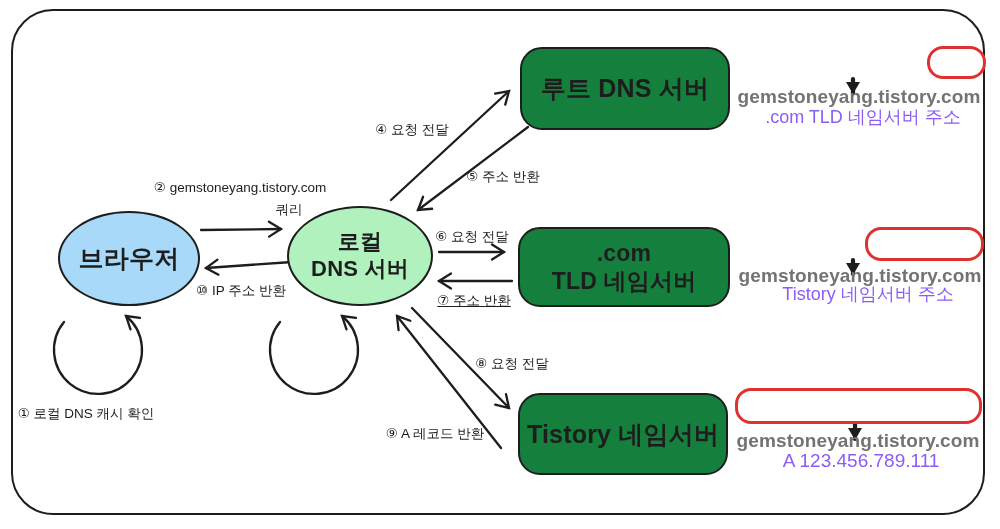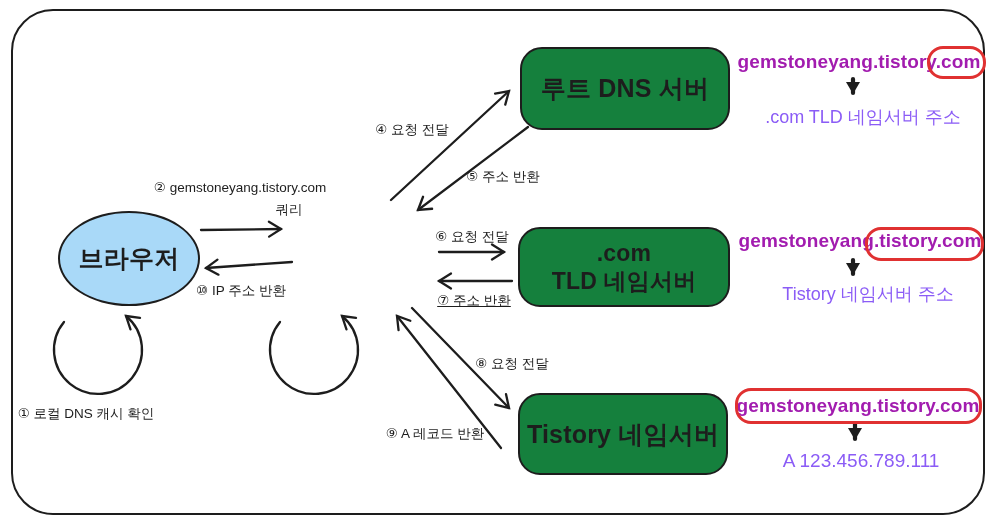--- a/index.html
+++ b/index.html
@@ -20,21 +20,21 @@
   .rbox{border-radius:22px;}
   .fill-blue{background:#a9d9f8;}
   .fill-green{background:#b1f1bd;}
   .fill-yellow{background:#15803d;}
   .lbl{
     position:absolute;transform:translate(-50%,-50%);white-space:nowrap;
     font-size:13.5px;font-weight:500;color:#1d1d1d;
   }
   .ann-domain{
     position:absolute;transform:translate(-50%,-50%);white-space:nowrap;
-    font-size:19px;font-weight:600;color:#a21caf;letter-spacing:0.1px;
+    font-size:19px;font-weight:600;color:#737373;letter-spacing:0.1px;margin-top:35px;
   }
   .ann-result{
     position:absolute;transform:translate(-50%,-50%);white-space:nowrap;
     font-size:18px;font-weight:500;color:#8b5cf6;
   }
   .red-ring{
     position:absolute;border:3px solid #e03131;border-radius:16px;box-sizing:border-box;
     background:transparent;
   }
   svg.layer{position:absolute;left:0;top:0;}
@@ -86,20 +86,24 @@
       <line x1="853" y1="79" x2="853" y2="93" marker-end="url(#solidhead)"></line>
       <line x1="853" y1="260" x2="853" y2="274" marker-end="url(#solidhead)"></line>
       <line x1="855" y1="424" x2="855" y2="439" marker-end="url(#solidhead)"></line>
     </g>
   </svg>
 
   <div class="node ellipse fill-blue fs25" style="left:58px;top:211px;width:142px;height:95px;">
     <span>브라우저</span>
   </div>
 
+  <div class="node ellipse fill-green fs22" style="left:287px;top:206px;width:146px;height:100px;">
+    <span>로컬</span>
+    <span>DNS 서버</span>
+  </div>
 
   <div class="node rbox fill-yellow fs25" style="left:520px;top:47px;width:210px;height:83px;">
     <span>루트 DNS 서버</span>
   </div>
 
   <div class="node rbox fill-yellow fs23" style="left:518px;top:227px;width:212px;height:80px;">
     <span>.com</span>
     <span>TLD 네임서버</span>
   </div>
 

